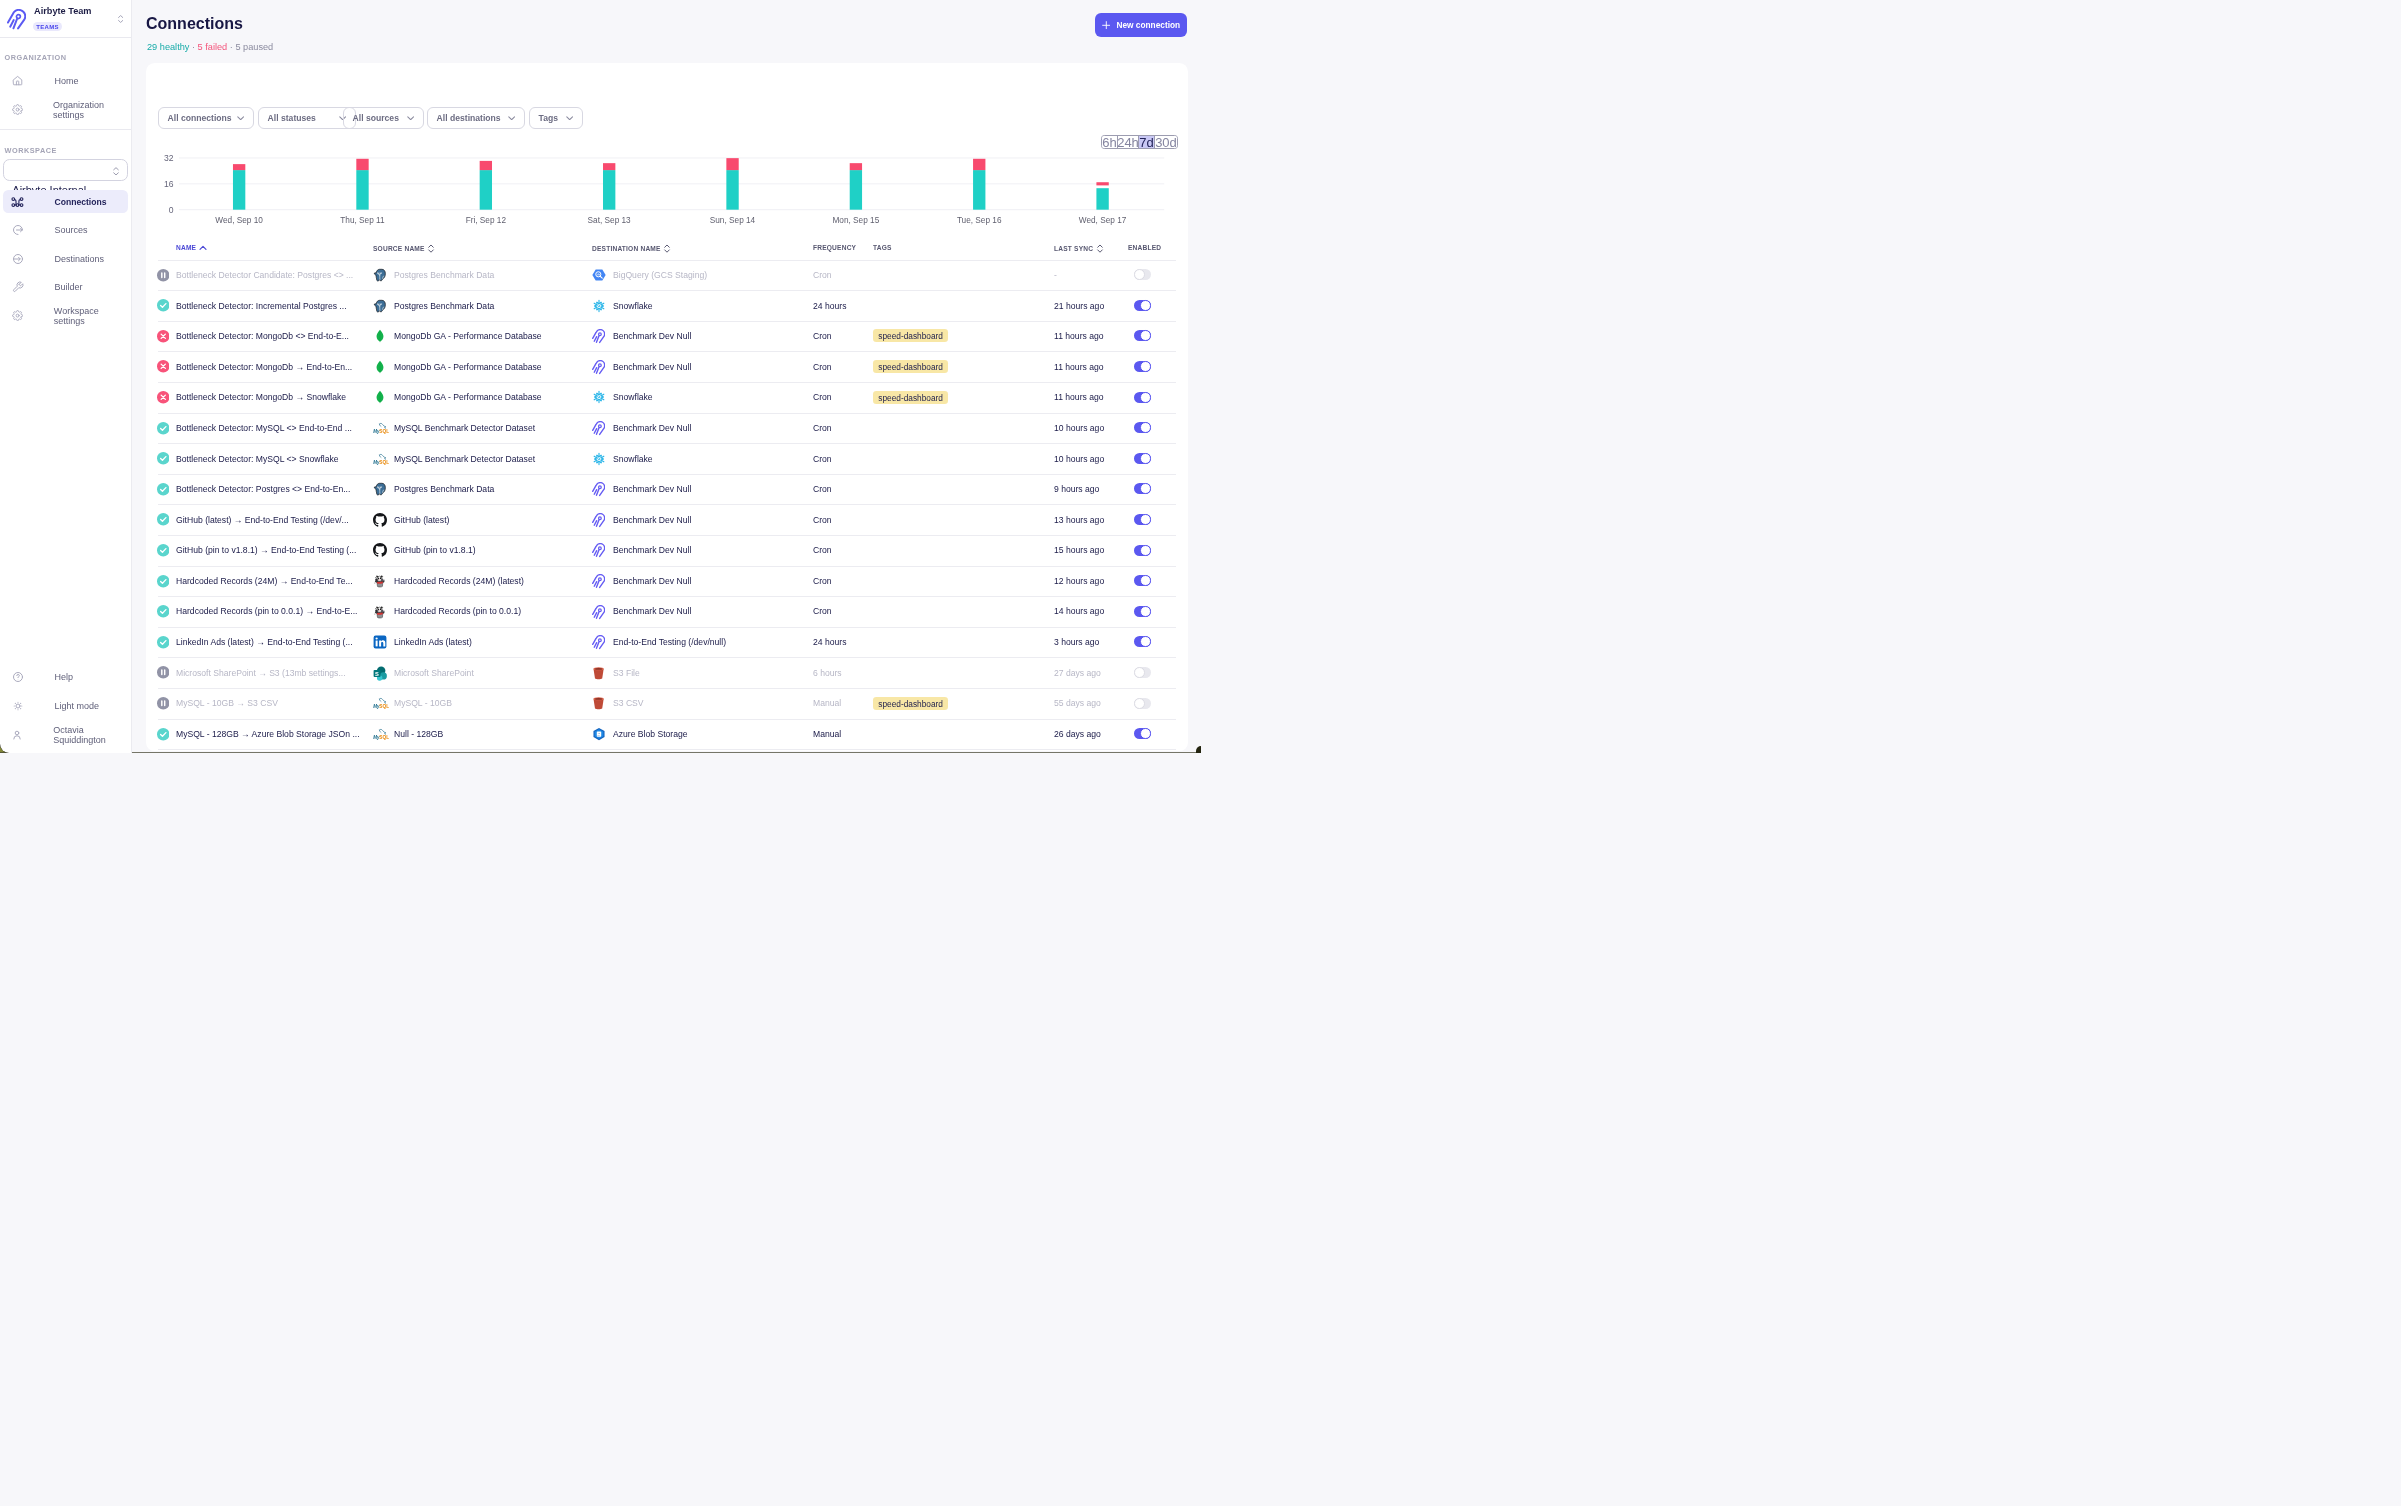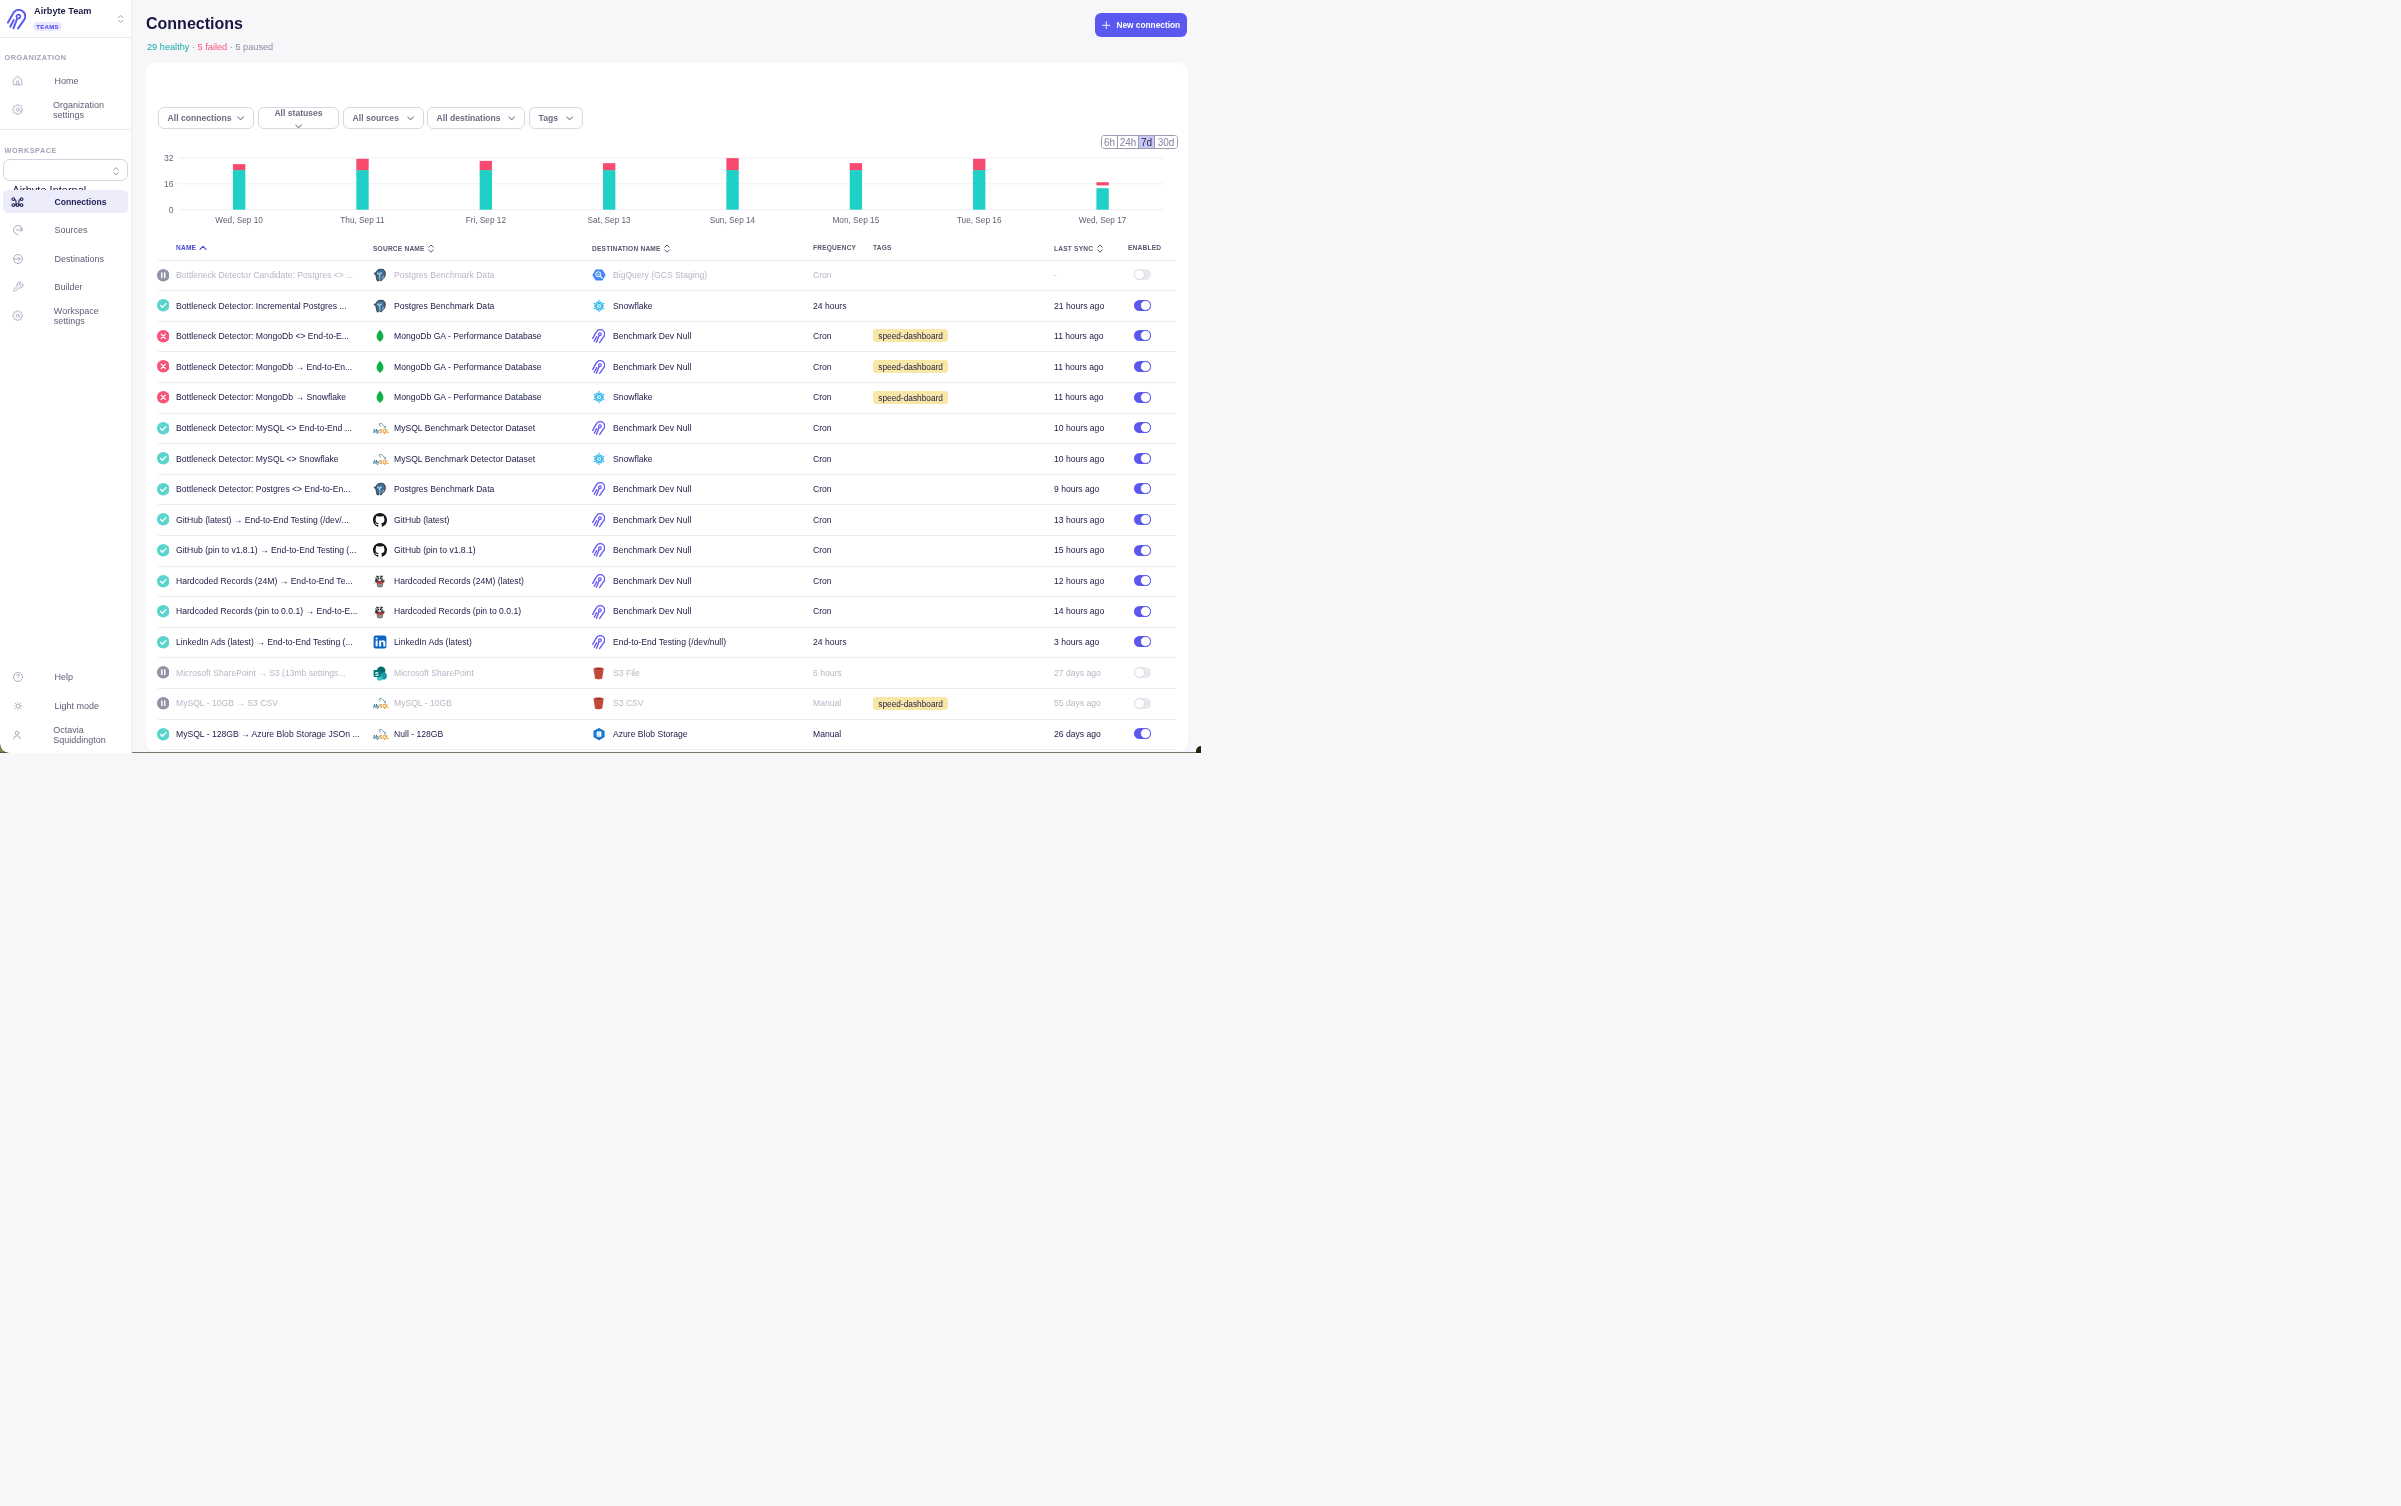--- a/index.html
+++ b/index.html
@@ -30,21 +30,21 @@
              color:#fff; font-size:8.3px; font-weight:bold; display:flex; align-items:center; justify-content:center; gap:6px;}
   #card { left:146px; top:63px; width:1042px; height:688px; background:#fff; border-radius:8.6px; }
   #search { left:12px; top:10.6px; width:1022px; height:25px; border:0.7px solid #DEDEE8; border-radius:6.6px;
             display:flex; align-items:center; }
   #search .ph { color:#9B9BAD; font-size:8.6px; margin-left:6.6px; }
   .filter { top:44px; height:22.4px; border:0.7px solid #D8D8E2; border-radius:6px; display:flex;
             align-items:center; justify-content:space-between; padding:0 8.6px; }
   .filter .tx { font-size:8.6px; font-weight:600; color:#6C6C82; }
   
   #seg { left:955px; top:72px; height:14px; display:flex; border:0.7px solid #9C9CB0; border-radius:3.3px; overflow:hidden; }
-  #seg .s { font-size:10px; color:#8585A0; display:flex; align-items:center; justify-content:center;
+  #seg .s { font-size:13px; color:#8585A0; display:flex; align-items:center; justify-content:center;
             border-right:0.7px solid #9C9CB0; background:#fff; }
   #seg .s:last-child { border-right:none; }
   #seg .s.on { background:#C9C8F5; color:#23235A; }
   
   .th { top:181px; font-size:6.6px; font-weight:bold; color:#575770; letter-spacing:0.2px; display:flex; align-items:center; gap:2.6px;}
   .rowline { left:12px; width:1018px; height:0.7px; background:#ECECF1; }
   .cell { font-size:8.6px; color:#20204D; white-space:nowrap; }
   .cell.gray { color:#B7B7C6; }
   .tagpill { background:#F8E7A6; color:#23234E; font-size:8.3px; padding:1.7px 5.3px; border-radius:3.3px; }
   .toggle { width:17px; height:11.2px; border-radius:6px; position:absolute; }
@@ -189,21 +189,21 @@
 <div id="newconn" class="abs"><svg width="8.6" height="8.6" viewBox="0 0 14 14" stroke="#fff" stroke-width="1.5" stroke-linecap="round">
       <path d="M7 1 V13 M1 7 H13"></path>
     </svg>New connection</div>
 <div id="card" class="abs">
   <div class="abs filter" style="left:12px; width:96px;">
       <span class="tx">All connections</span>
       <svg width="7.3" height="4.6" viewBox="0 0 12 8" fill="none" stroke="#8A8A9E" stroke-width="1.8" stroke-linecap="round">
         <path d="M1 1.5 L6 6.5 L11 1.5"></path>
       </svg>
     </div>
-  <div class="abs filter" style="left:112px; width:81px;flex-direction:column;">
+  <div class="abs filter" style="left:112px; width:98px;">
       <span class="tx">All statuses</span>
       <svg width="7.3" height="4.6" viewBox="0 0 12 8" fill="none" stroke="#8A8A9E" stroke-width="1.8" stroke-linecap="round">
         <path d="M1 1.5 L6 6.5 L11 1.5"></path>
       </svg>
     </div>
   <div class="abs filter" style="left:197px; width:81px;">
       <span class="tx">All sources</span>
       <svg width="7.3" height="4.6" viewBox="0 0 12 8" fill="none" stroke="#8A8A9E" stroke-width="1.8" stroke-linecap="round">
         <path d="M1 1.5 L6 6.5 L11 1.5"></path>
       </svg>

